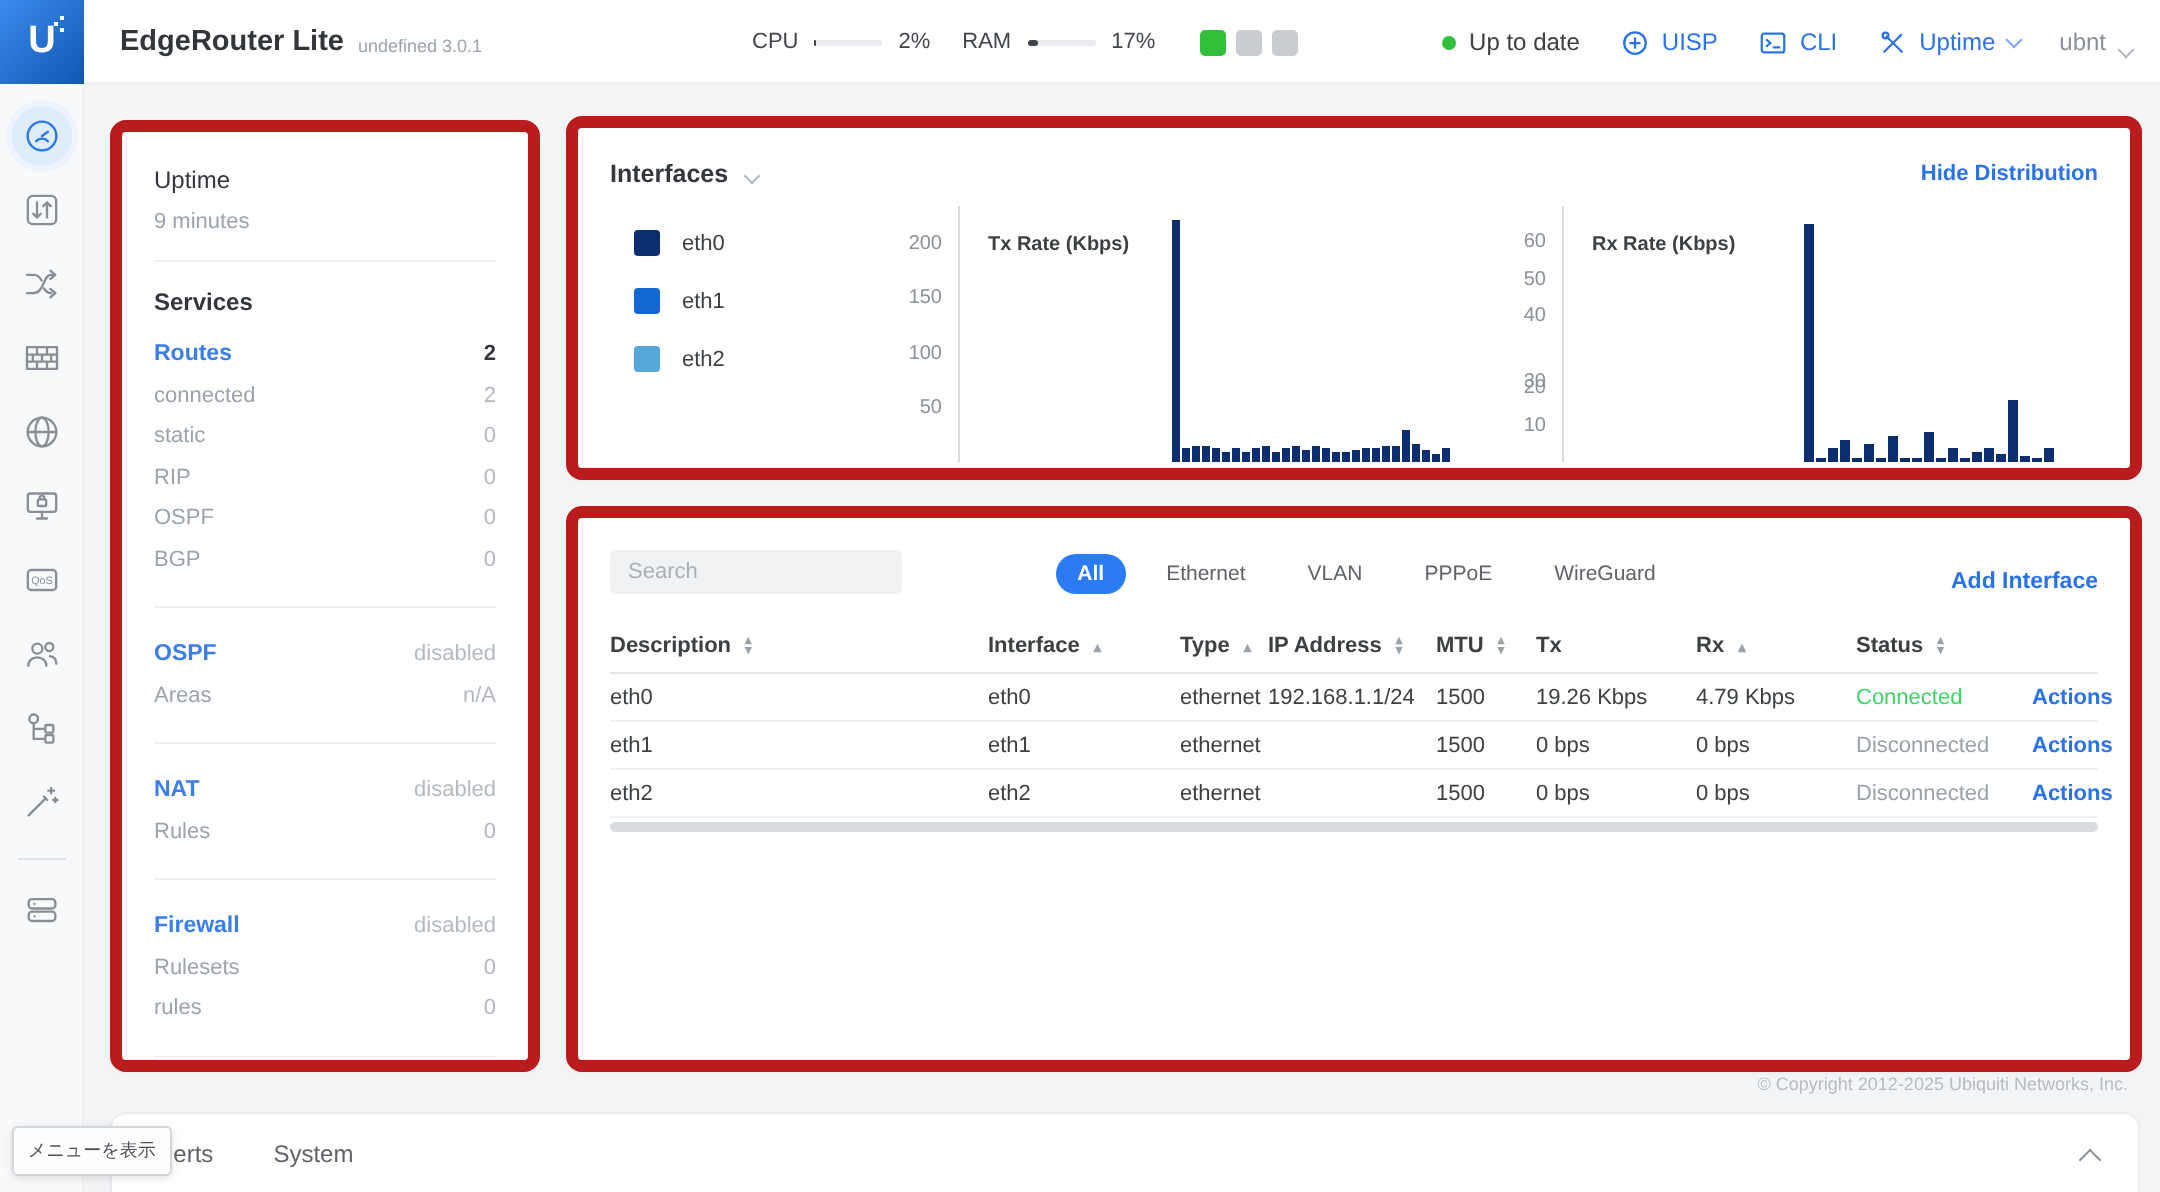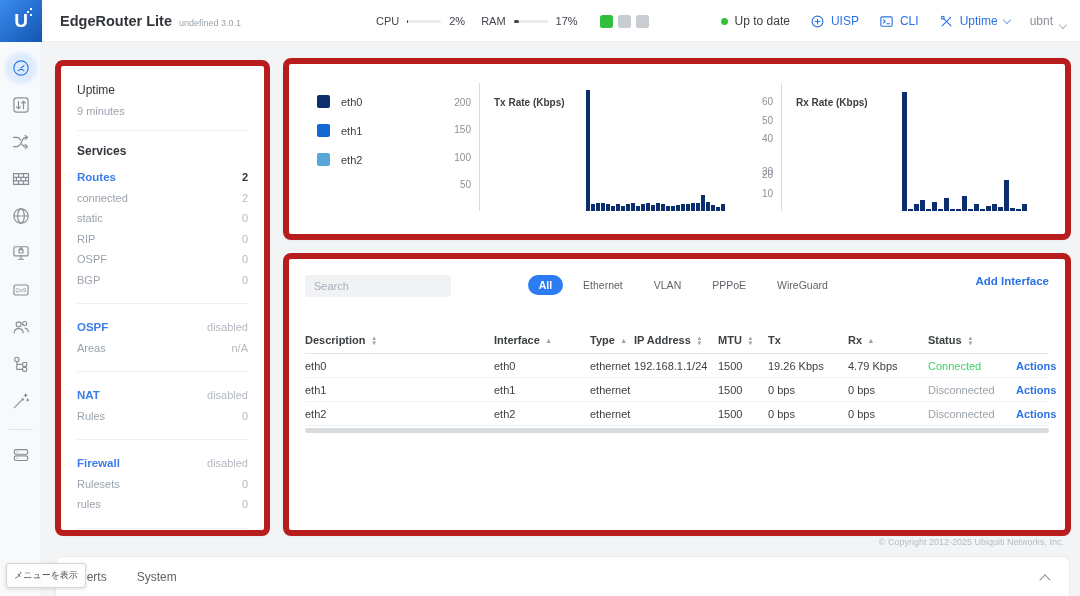--- a/index.html
+++ b/index.html
@@ -61,29 +61,29 @@
   .leg-item { display: flex; align-items: center; gap: 11px; font-size: 11px; color: #3c4043; }
   .leg-sw { width: 13px; height: 13px; border-radius: 2px; }
   .chart { flex: 1; position: relative; display: flex; height: 128px; }
   .yaxis { width: 34px; position: relative; }
   .ytick { position: absolute; right: 8px; font-size: 10px; color: #8a9097; transform: translateY(-50%); }
   .plot { flex: 1; position: relative; border-left: 1px solid #d8dbdf; }
   .chart-title { position: absolute; left: 14px; top: 14px; font-size: 10px; font-weight: 700; color: #3c4043; }
   .bars { position: absolute; right: 22px; bottom: 0; display: flex; align-items: flex-end; gap: 1px; height: 100%; }
   
   #card-table { left: 283px; top: 253px; width: 788px; height: 283px; padding: 16px; }
-  .tbl-toolbar { display: flex; align-items: flex-start; }
+  .tbl-toolbar { display: flex; align-items: flex-end; }
   .search { width: 146px; height: 22px; background: #f1f2f4; border: none; border-radius: 3px; padding: 0 9px; font-size: 11px; color: #3c4043; font-family: inherit; }
   .search::placeholder { color: #a9b0b8; }
   .pills { display: flex; align-items: center; gap: 9px; margin: 0 auto; padding-right: 60px; }
   .pill { font-size: 10.5px; color: #5f6368; padding: 4px 11px; border-radius: 999px; cursor: pointer; white-space: nowrap; }
   .pill.active { background: #2b7bf2; color: #fff; font-weight: 600; }
   .add-link { font-size: 11.5px; color: #2b72e8; font-weight: 600; cursor: pointer; white-space: nowrap; }
   .tgrid { display: grid; grid-template-columns: 189px 96px 44px 84px 50px 80px 80px 88px 1fr; align-items: center; }
-  .thead { height: 27px; margin-top: 30px; border-bottom: 1px solid #e3e6e9; font-size: 11px; font-weight: 700; color: #3c4043; }
+  .thead { height: 27px; margin-top: 13px; border-bottom: 1px solid #e3e6e9; font-size: 11px; font-weight: 700; color: #3c4043; }
   .th { display: flex; align-items: center; gap: 7px; cursor: pointer; }
   .sort { display: flex; flex-direction: column; font-size: 6.5px; line-height: 5px; color: #9aa3ad; }
   .sort.single { font-size: 7.5px; line-height: 7px; }
   .trow { height: 24px; font-size: 11px; color: #3c4043; border-bottom: 1px solid #f0f2f4; }
   .st-ok { color: #3ed364; }
   .st-off { color: #9aa1a8; }
   .act { color: #2b72e8; font-weight: 600; justify-self: end; cursor: pointer; }
   .hscroll { height: 5px; background: #d9dcdf; border-radius: 3px; margin-top: 2px; cursor: pointer; }
   .tbl-footer { font-size: 9.5px; font-weight: 700; color: #3c4043; margin-top: 13px; }
   
@@ -364,20 +364,25 @@
       </div>
       <div class="sum-row">
         <span class="lbl">rules</span>
         <span class="val">0</span>
       </div>
       <div class="sum-div"></div>
     </div>
 </div>
 
 <div class="card" id="card-interfaces">
+  <div class="if-head">
+    <span class="if-title">Interfaces</span>
+    <span class="chev if-caret"></span>
+    <span class="hide-link">Hide Distribution</span>
+  </div>
   <div class="if-body">
     <div class="legend" id="legend">
         <div class="leg-item">
           <span class="leg-sw" style="background: rgb(13, 46, 110);"></span>
           <span>eth0</span>
         </div>
         <div class="leg-item">
           <span class="leg-sw" style="background: rgb(18, 104, 210);"></span>
           <span>eth1</span>
         </div>

